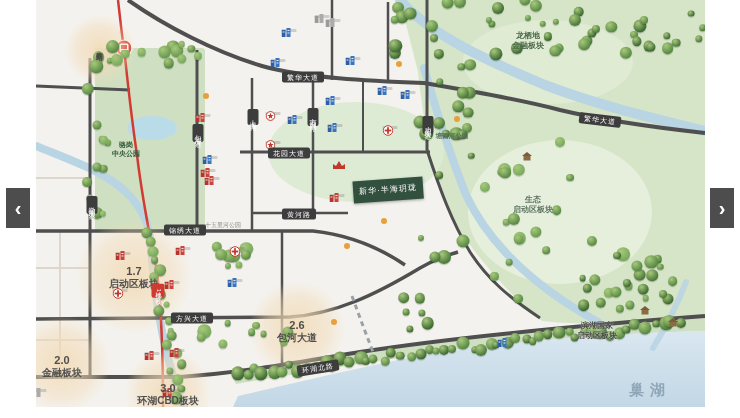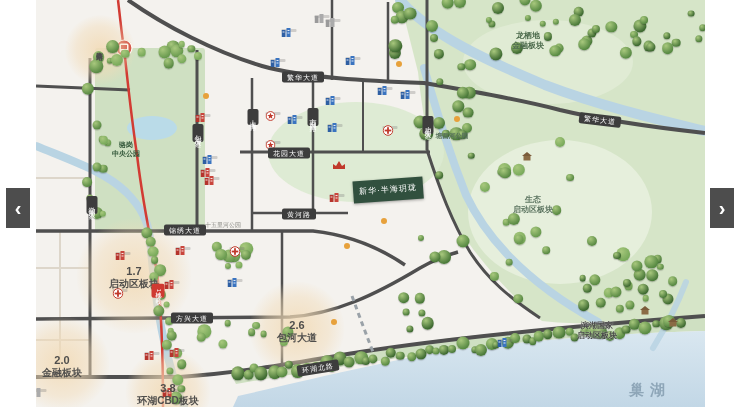--- a/index.html
+++ b/index.html
@@ -671,21 +671,21 @@
 
     <div class="zone" style="left:98px;top:277px;">
       <span class="num">1.7</span>
       <span class="nm">启动区板块</span>
     </div>
     <div class="zone" style="left:26px;top:366px;">
       <span class="num">2.0</span>
       <span class="nm">金融板块</span>
     </div>
     <div class="zone" style="left:132px;top:394px;">
-      <span class="num">3.8</span>
+      <span class="num">3.0</span>
       <span class="nm">环湖CBD板块</span>
     </div>
     <div class="zone" style="left:261px;top:331px;">
       <span class="num">2.6</span>
       <span class="nm">包河大道</span>
     </div>
 
     <div class="gpark" style="left:90px;top:149px;font-size:7px;color:#33573a;">
       <span>骆岗</span>
       <span>中央公园</span>

